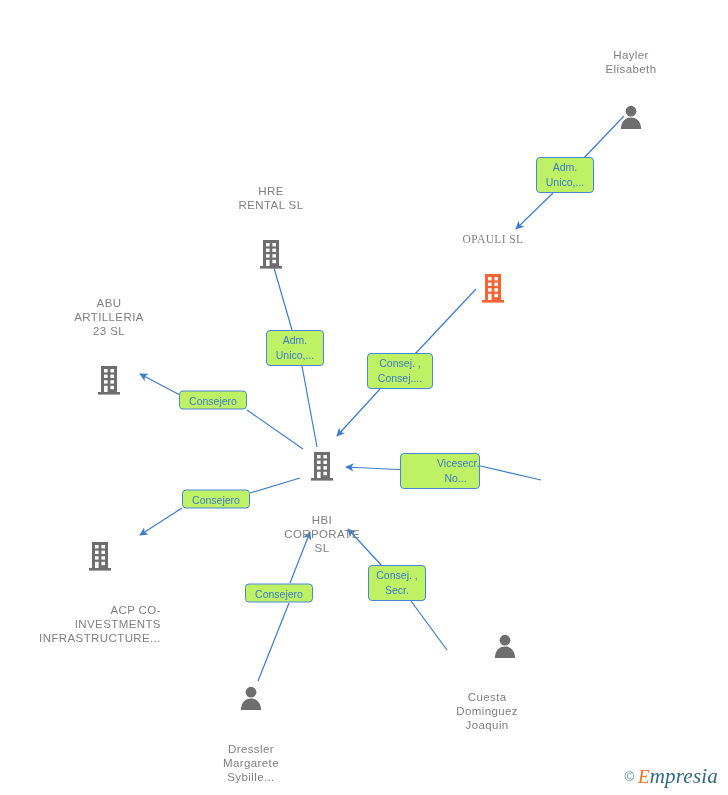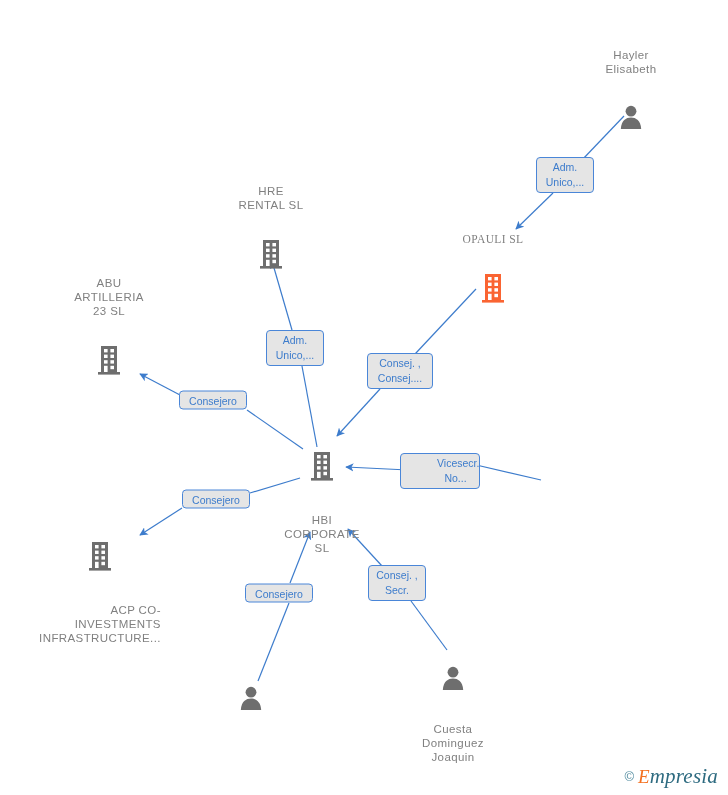--- a/index.html
+++ b/index.html
@@ -46,21 +46,21 @@
     display: block;
   }
   .node.label-above .node-label { order: 0; margin-bottom: 3px; }
   .node.label-above .node-icon  { order: 1; }
   .node.label-below .node-icon  { order: 0; }
   .node.label-below .node-label { order: 1; margin-top: 3px; }
 
   .reltag {
     position: absolute;
     box-sizing: border-box;
-    background: #e5e5e5;
+    background: #bef264;
     border: 1px solid #4a86d8;
     border-radius: 4px;
     color: #3d7ccc;
     font-size: 10.5px;
     text-align: center;
     line-height: 1.45;
     padding: 2px 5px;
     white-space: pre-line;
     transform: translate(-50%, -50%);
   }
@@ -169,21 +169,21 @@
             <rect x="14.4" y="9.6" width="3.6" height="3.4"></rect>
           <rect x="8" y="15.2" width="3.6" height="3.4"></rect>
             <rect x="14.4" y="15.2" width="3.6" height="3.4"></rect>
           <rect x="8" y="20.8" width="3.6" height="6.2"></rect>
             <rect x="14.4" y="20.8" width="3.6" height="3.4"></rect>
         </g>
       </svg>
     </span>
   </div>
 
-  <div class="node label-above" style="left:109px; top:276px;">
+  <div class="node label-above" style="left:109px; top:296px;">
     <span class="node-label">ABU
 ARTILLERIA
 23  SL</span>
     <span class="node-icon">
       <svg width="26" height="30" viewBox="0 0 26 30">
         <rect x="5" y="1" width="16" height="26" fill="#6e6e6e"></rect>
         <rect x="2" y="27" width="22" height="2.6" fill="#6e6e6e"></rect>
         <g fill="#ffffff">
           <rect x="8" y="4" width="3.6" height="3.4"></rect>
             <rect x="14.4" y="4" width="3.6" height="3.4"></rect>
@@ -243,23 +243,26 @@
   </div>
 
 
   <div class="node label-below" style="left:251px; top:684px;">
     <span class="node-icon">
       <svg width="26" height="26" viewBox="0 0 26 26">
         <circle cx="13" cy="8.2" r="5.4" fill="#6e6e6e"></circle>
         <path d="M2.8 26 C3.4 17.6 8 14.6 13 14.6 C18 14.6 22.6 17.6 23.2 26 Z" fill="#6e6e6e"></path>
       </svg>
     </span>
-  </div>
-
-  <div class="node label-below" style="left:453px; top:664px;">
+    <span class="node-label">Dressler
+Margarete
+Sybille...</span>
+  </div>
+
+  <div class="node label-below" style="left:453px; top:632px;align-items:flex-end;">
     <span class="node-icon">
       <svg width="26" height="26" viewBox="0 0 26 26">
         <circle cx="13" cy="8.2" r="5.4" fill="#6e6e6e"></circle>
         <path d="M2.8 26 C3.4 17.6 8 14.6 13 14.6 C18 14.6 22.6 17.6 23.2 26 Z" fill="#6e6e6e"></path>
       </svg>
     </span>
     <span class="node-label">Cuesta
 Dominguez
 Joaquin</span>
   </div>

